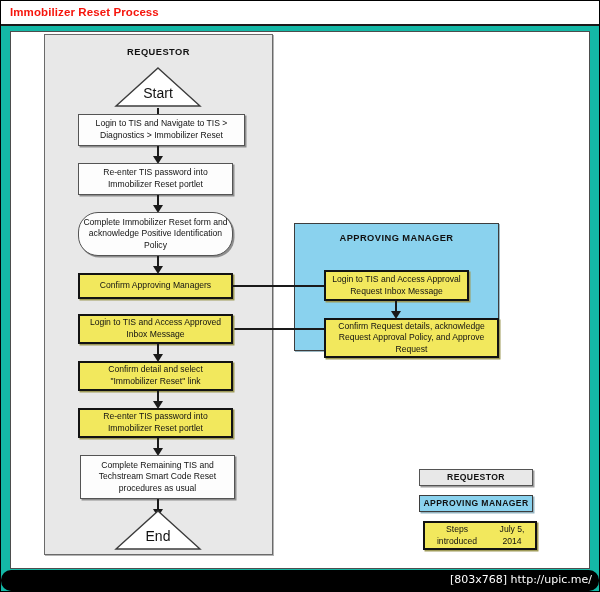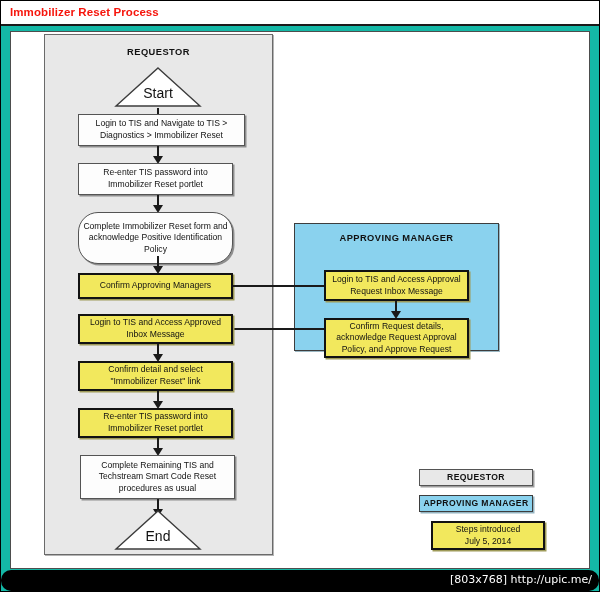--- a/index.html
+++ b/index.html
@@ -172,27 +172,27 @@
     border: 1px solid #545454;
     box-shadow: 1.5px 1.5px 0 #9e9e9e;
   }
   #legend-manager {
     left: 0; top: 26px; height: 17px;
     background: #8ad2ee;
     border: 1px solid #3d3d3d;
     box-shadow: 1.5px 1.5px 0 #93b4c1;
   }
   #legend-new {
-    left: 12px; top: 52px; height: 29px;
+    left: 4px; top: 52px; height: 29px;
     background: #f2e85d;
     border: 2px solid #121212;
     box-shadow: 1.5px 1.5px 0 #9e9a58;
     font-weight: normal;
     letter-spacing: 0;
-    flex-direction: column;
+    flex-direction: row;
   }
 
   
   #footer {
     position: absolute;
     left: 0; bottom: 0;
     width: 598px; height: 21px;
     background: #000000;
     border-radius: 10px;
   }
@@ -235,34 +235,34 @@
     <div class="arrow-down" style="left:142px; top:88px;"></div>
 
     <div class="node node-plain" style="left:67px; top:82px; width:167px; height:32px;">Login to TIS and Navigate to TIS &gt; Diagnostics &gt; Immobilizer Reset</div>
     <div class="conn v-line" style="left:146px; top:114px; height:13px;"></div>
     <div class="arrow-down" style="left:142px; top:124px;"></div>
 
     <div class="node node-plain" style="left:67px; top:131px; width:155px; height:32px;">Re-enter TIS password into Immobilizer Reset portlet</div>
     <div class="conn v-line" style="left:146px; top:163px; height:13px;"></div>
     <div class="arrow-down" style="left:142px; top:173px;"></div>
 
-    <div class="node node-plain" style="left:67px; top:180px; width:155px; height:52px;border-radius:20px;">Complete Immobilizer Reset form and acknowledge Positive Identification Policy</div>
+    <div class="node node-plain" style="left:67px; top:180px; width:155px; height:44px;border-radius:20px;">Complete Immobilizer Reset form and acknowledge Positive Identification Policy</div>
     <div class="conn v-line" style="left:146px; top:224px; height:13px;"></div>
     <div class="arrow-down" style="left:142px; top:234px;"></div>
 
     <div class="node node-new" style="left:67px; top:241px; width:155px; height:26px;">Confirm Approving Managers</div>
 
     <div class="conn h-line" style="left:222px; top:253px; width:93px;"></div>
     <div class="arrow-right" style="left:313px; top:249px;"></div>
 
     <div class="node node-new" style="left:313px; top:238px; width:145px; height:31px;">Login to TIS and Access Approval Request Inbox Message</div>
     <div class="conn v-line" style="left:384px; top:269px; height:13px;"></div>
     <div class="arrow-down" style="left:380px; top:279px;"></div>
 
-    <div class="node node-new" style="left:313px; top:286px; width:145px; height:40px;">Confirm Request details, acknowledge Request Approval Policy, and Approve Request</div>
+    <div class="node node-new" style="left:313px; top:286px; width:175px; height:40px;">Confirm Request details, acknowledge Request Approval Policy, and Approve Request</div>
 
     <div class="conn h-line" style="left:100px; top:296px; width:213px;"></div>
     <div class="arrow-left" style="left:92px; top:292px;"></div>
 
     <div class="node node-new" style="left:67px; top:282px; width:155px; height:30px;">Login to TIS and Access Approved Inbox Message</div>
     <div class="conn v-line" style="left:146px; top:312px; height:13px;"></div>
     <div class="arrow-down" style="left:142px; top:322px;"></div>
 
     <div class="node node-new" style="left:67px; top:329px; width:155px; height:30px;">Confirm detail and select "Immobilizer Reset" link</div>
     <div class="conn v-line" style="left:146px; top:359px; height:13px;"></div>

